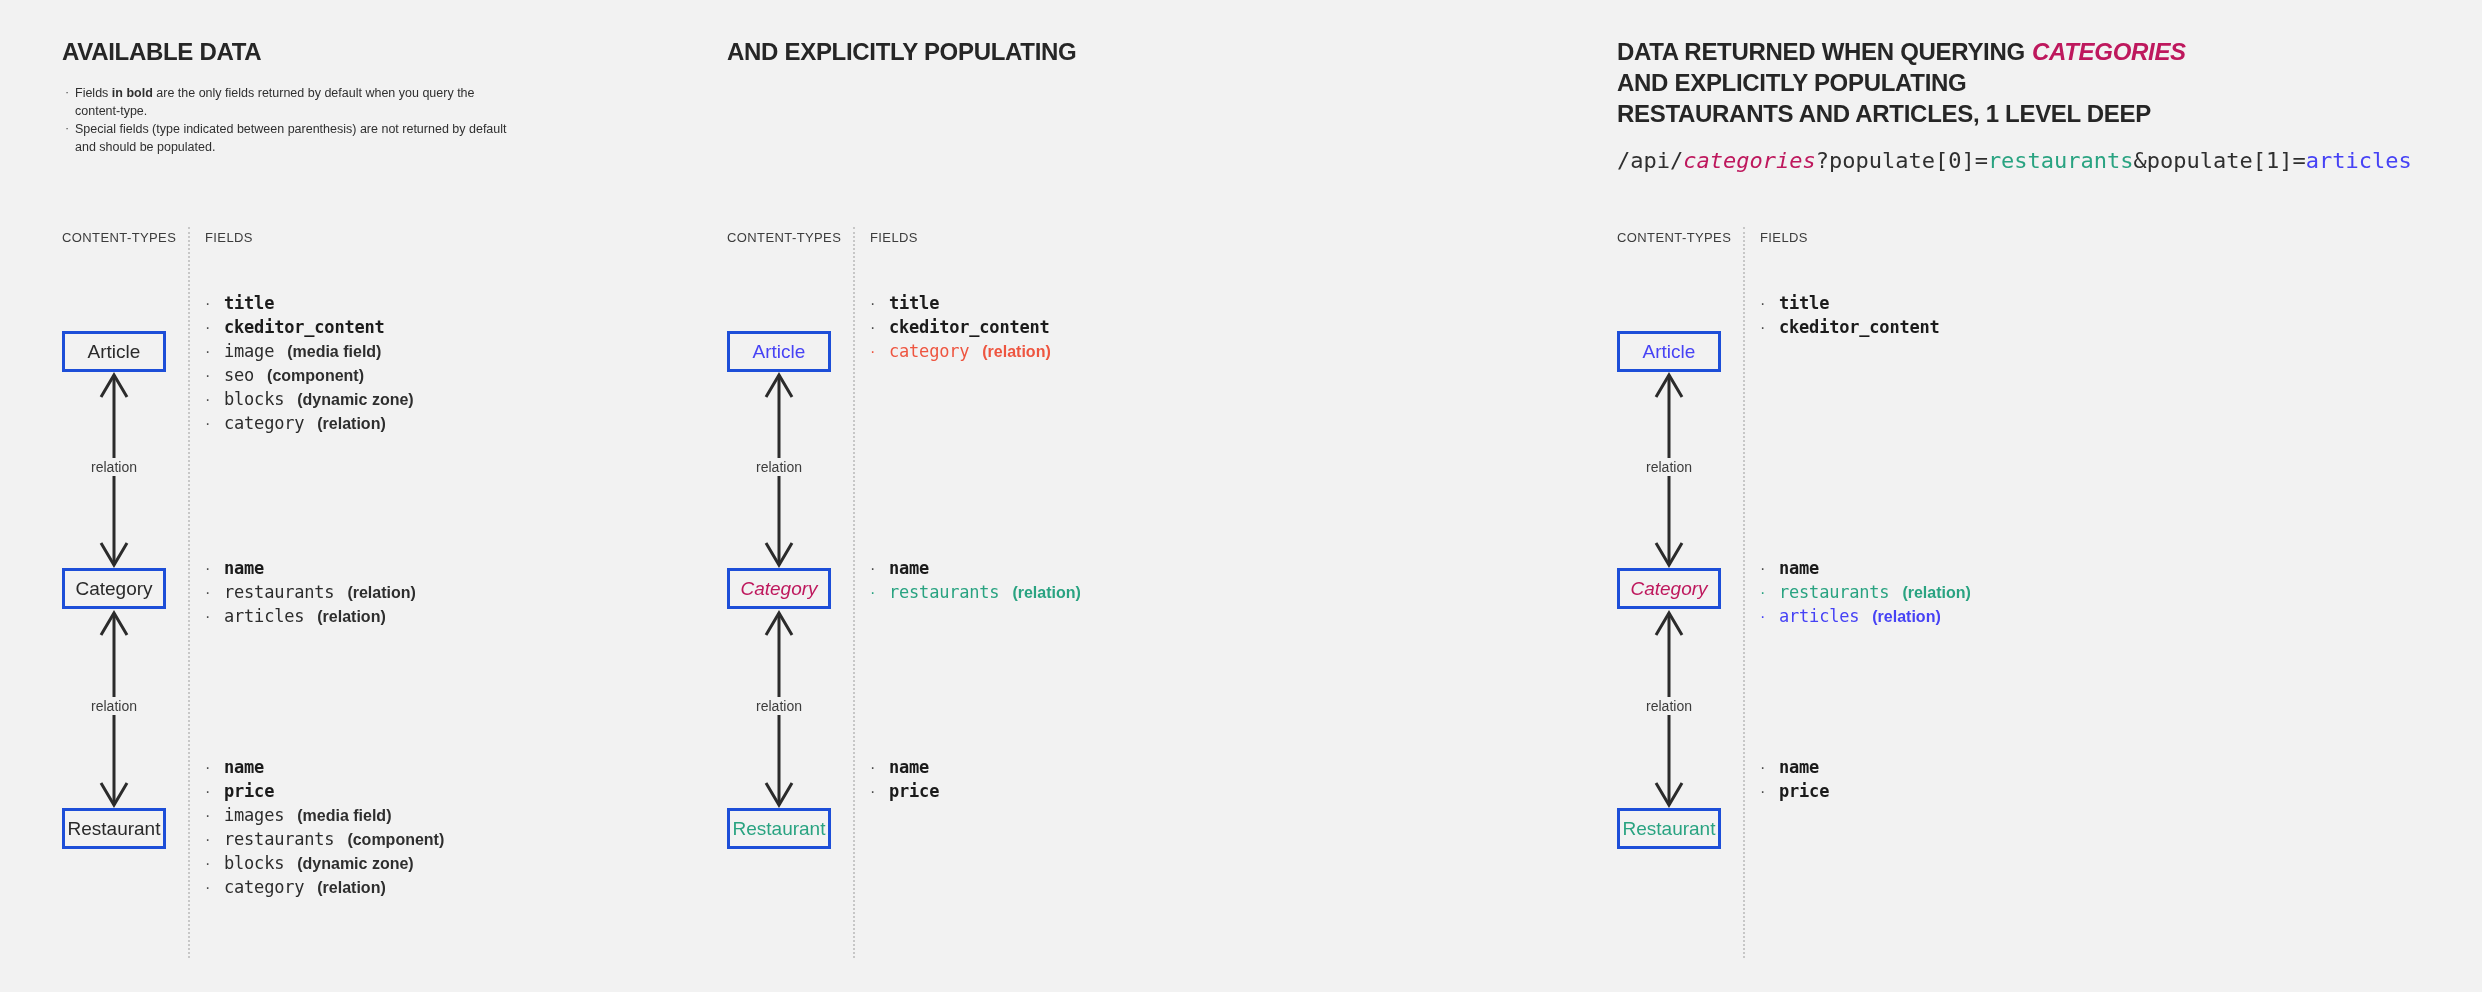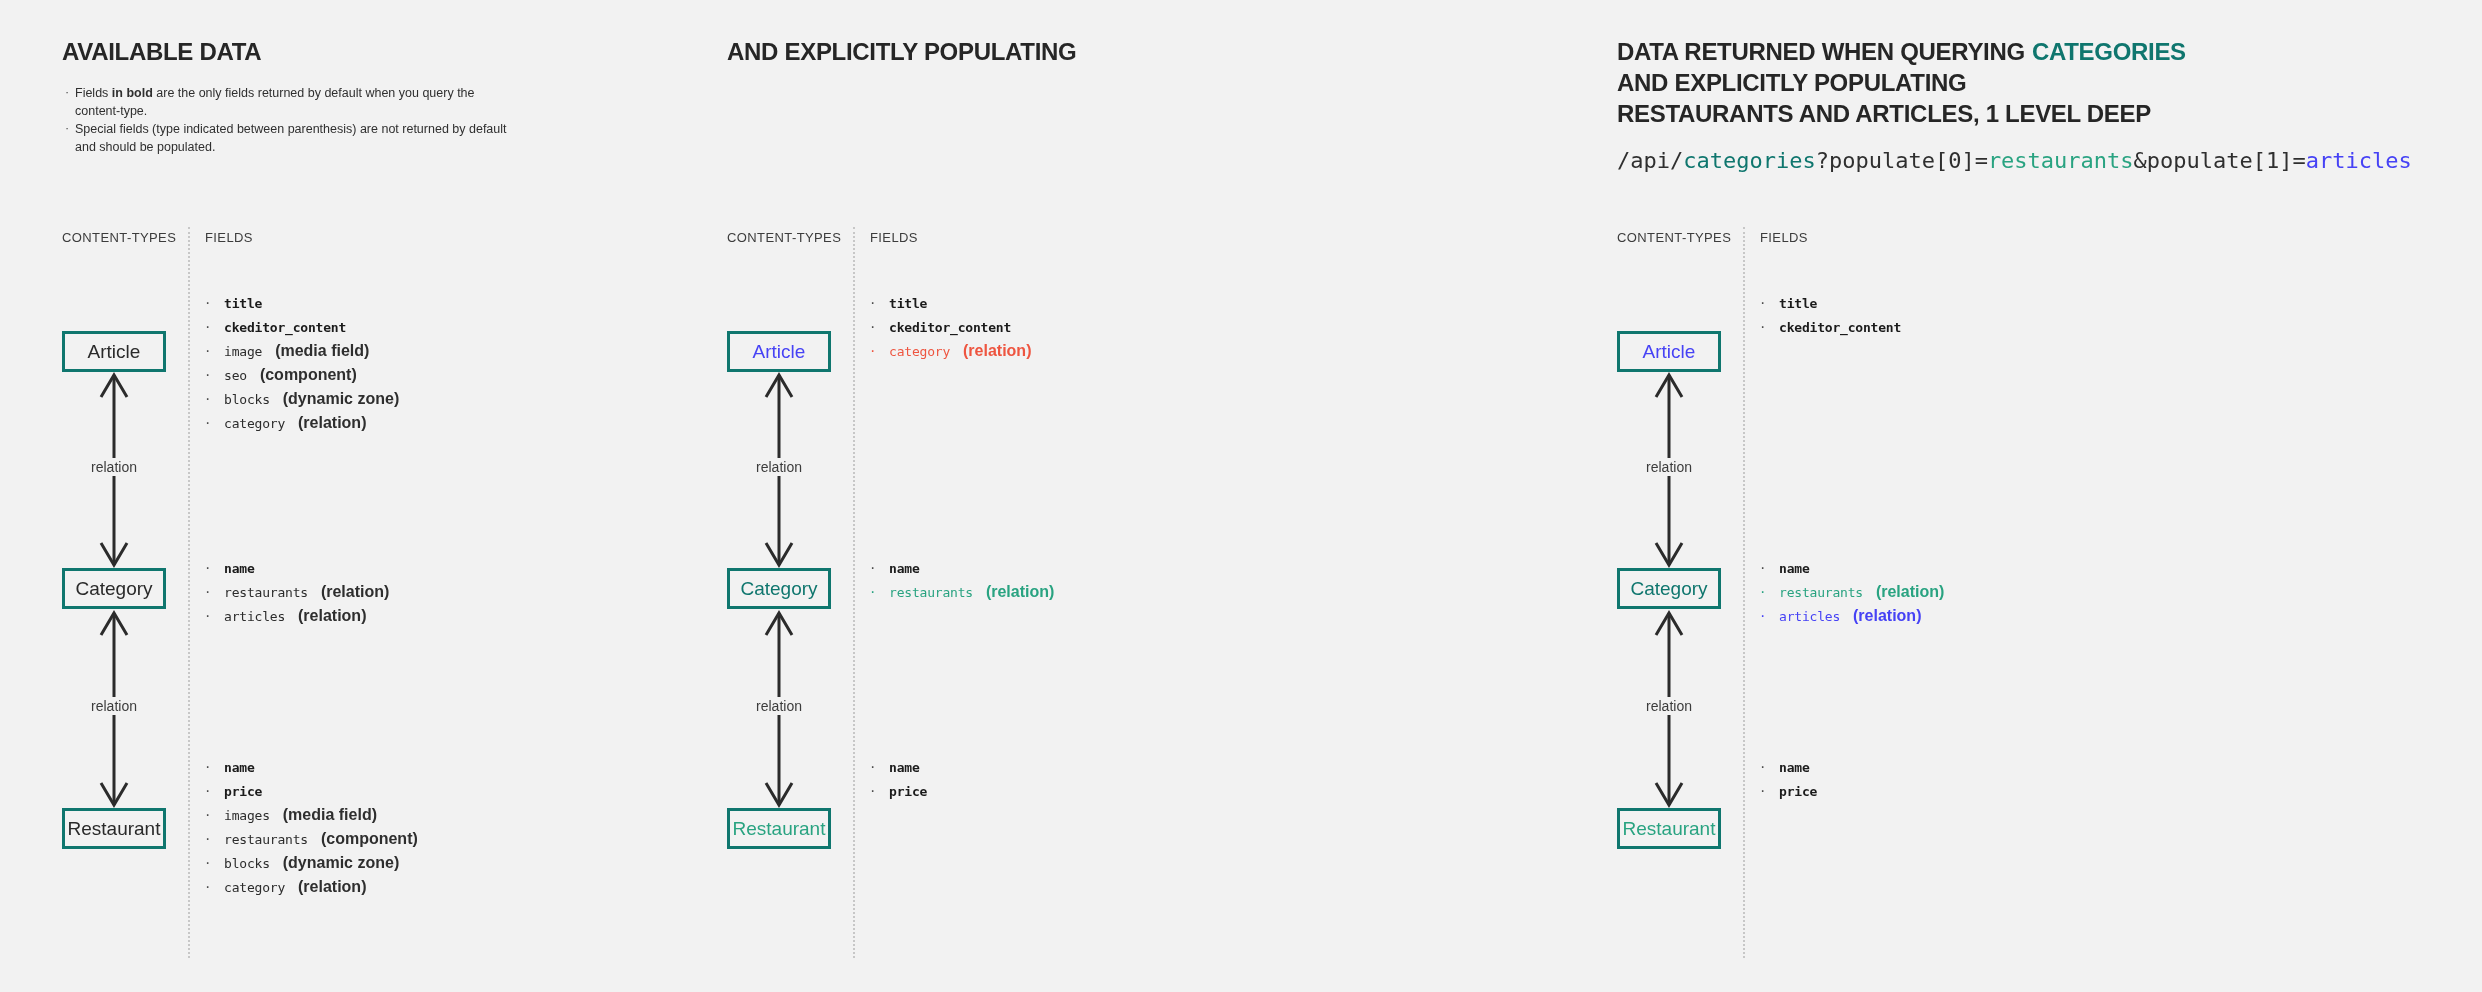--- a/index.html
+++ b/index.html
@@ -16,36 +16,36 @@
   .url{position:absolute;left:0;top:148px;font-family:"DejaVu Sans Mono","Liberation Mono",monospace;
     font-size:22px;line-height:26px;color:#2f2f2f;white-space:nowrap;}
   
   .notes{position:absolute;left:2px;top:85px;width:452px;font-size:12.5px;line-height:17.5px;color:#2f2f2f;}
   .note{position:relative;padding-left:11px;margin-bottom:1px;}
   .note .nb{position:absolute;left:1px;top:-1px;color:#4c4c4c;}
   
   .dlabel{position:absolute;top:230px;font-size:13px;letter-spacing:0.4px;color:#3c3c3c;white-space:nowrap;}
   .dotline{position:absolute;left:126px;top:227px;height:731px;width:0;border-left:2px dotted #c7c7c7;}
   
-  .ctbox{position:absolute;left:0;width:98px;height:35px;border:3px solid #0f766e;
+  .ctbox{position:absolute;left:0;width:98px;height:35px;border:3px solid #1d4ed8;
     display:flex;align-items:center;justify-content:center;font-size:19px;color:#2a2a2a;background:#f2f2f2;}
   
   .arrow{position:absolute;left:0;display:block;}
   .rellabel{position:absolute;left:7px;width:90px;text-align:center;font-size:14px;color:#3c3c3c;
     background:#f2f2f2;padding:1px 0;}
   
   .flist{position:absolute;left:143px;}
   .fitem{display:flex;align-items:baseline;height:24px;line-height:24px;white-space:nowrap;}
   .fb{width:19px;font-size:16px;color:#4c4c4c;flex:0 0 19px;}
-  .fname{font-family:"DejaVu Sans Mono","Liberation Mono",monospace;font-size:13px;color:#2c2c2c;letter-spacing:-0.2px;}
+  .fname{font-family:"DejaVu Sans Mono","Liberation Mono",monospace;font-size:17px;color:#2c2c2c;letter-spacing:-0.2px;}
   .fname.b{font-weight:700;color:#1b1b1b;}
   .ftype{font-size:16px;color:#2e2e2e;margin-left:13px;font-weight:bold;}
   
   .c-blue{color:#4642f5;}
-  .c-red{color:#0f766e;}
+  .c-red{color:#be185d;font-style:italic;}
   .c-teal{color:#29a381;}
   .c-dark{color:#2a2a2a;}
   .fitem.tint-red .fb,.fitem.tint-red .fname,.fitem.tint-red .ftype{color:#ee5540;}
   .fitem.tint-teal .fb,.fitem.tint-teal .fname,.fitem.tint-teal .ftype{color:#29a381;}
   .fitem.tint-blue .fb,.fitem.tint-blue .fname,.fitem.tint-blue .ftype{color:#4642f5;}
 </style>
 </head>
 <body>
 
 <div class="stage">

